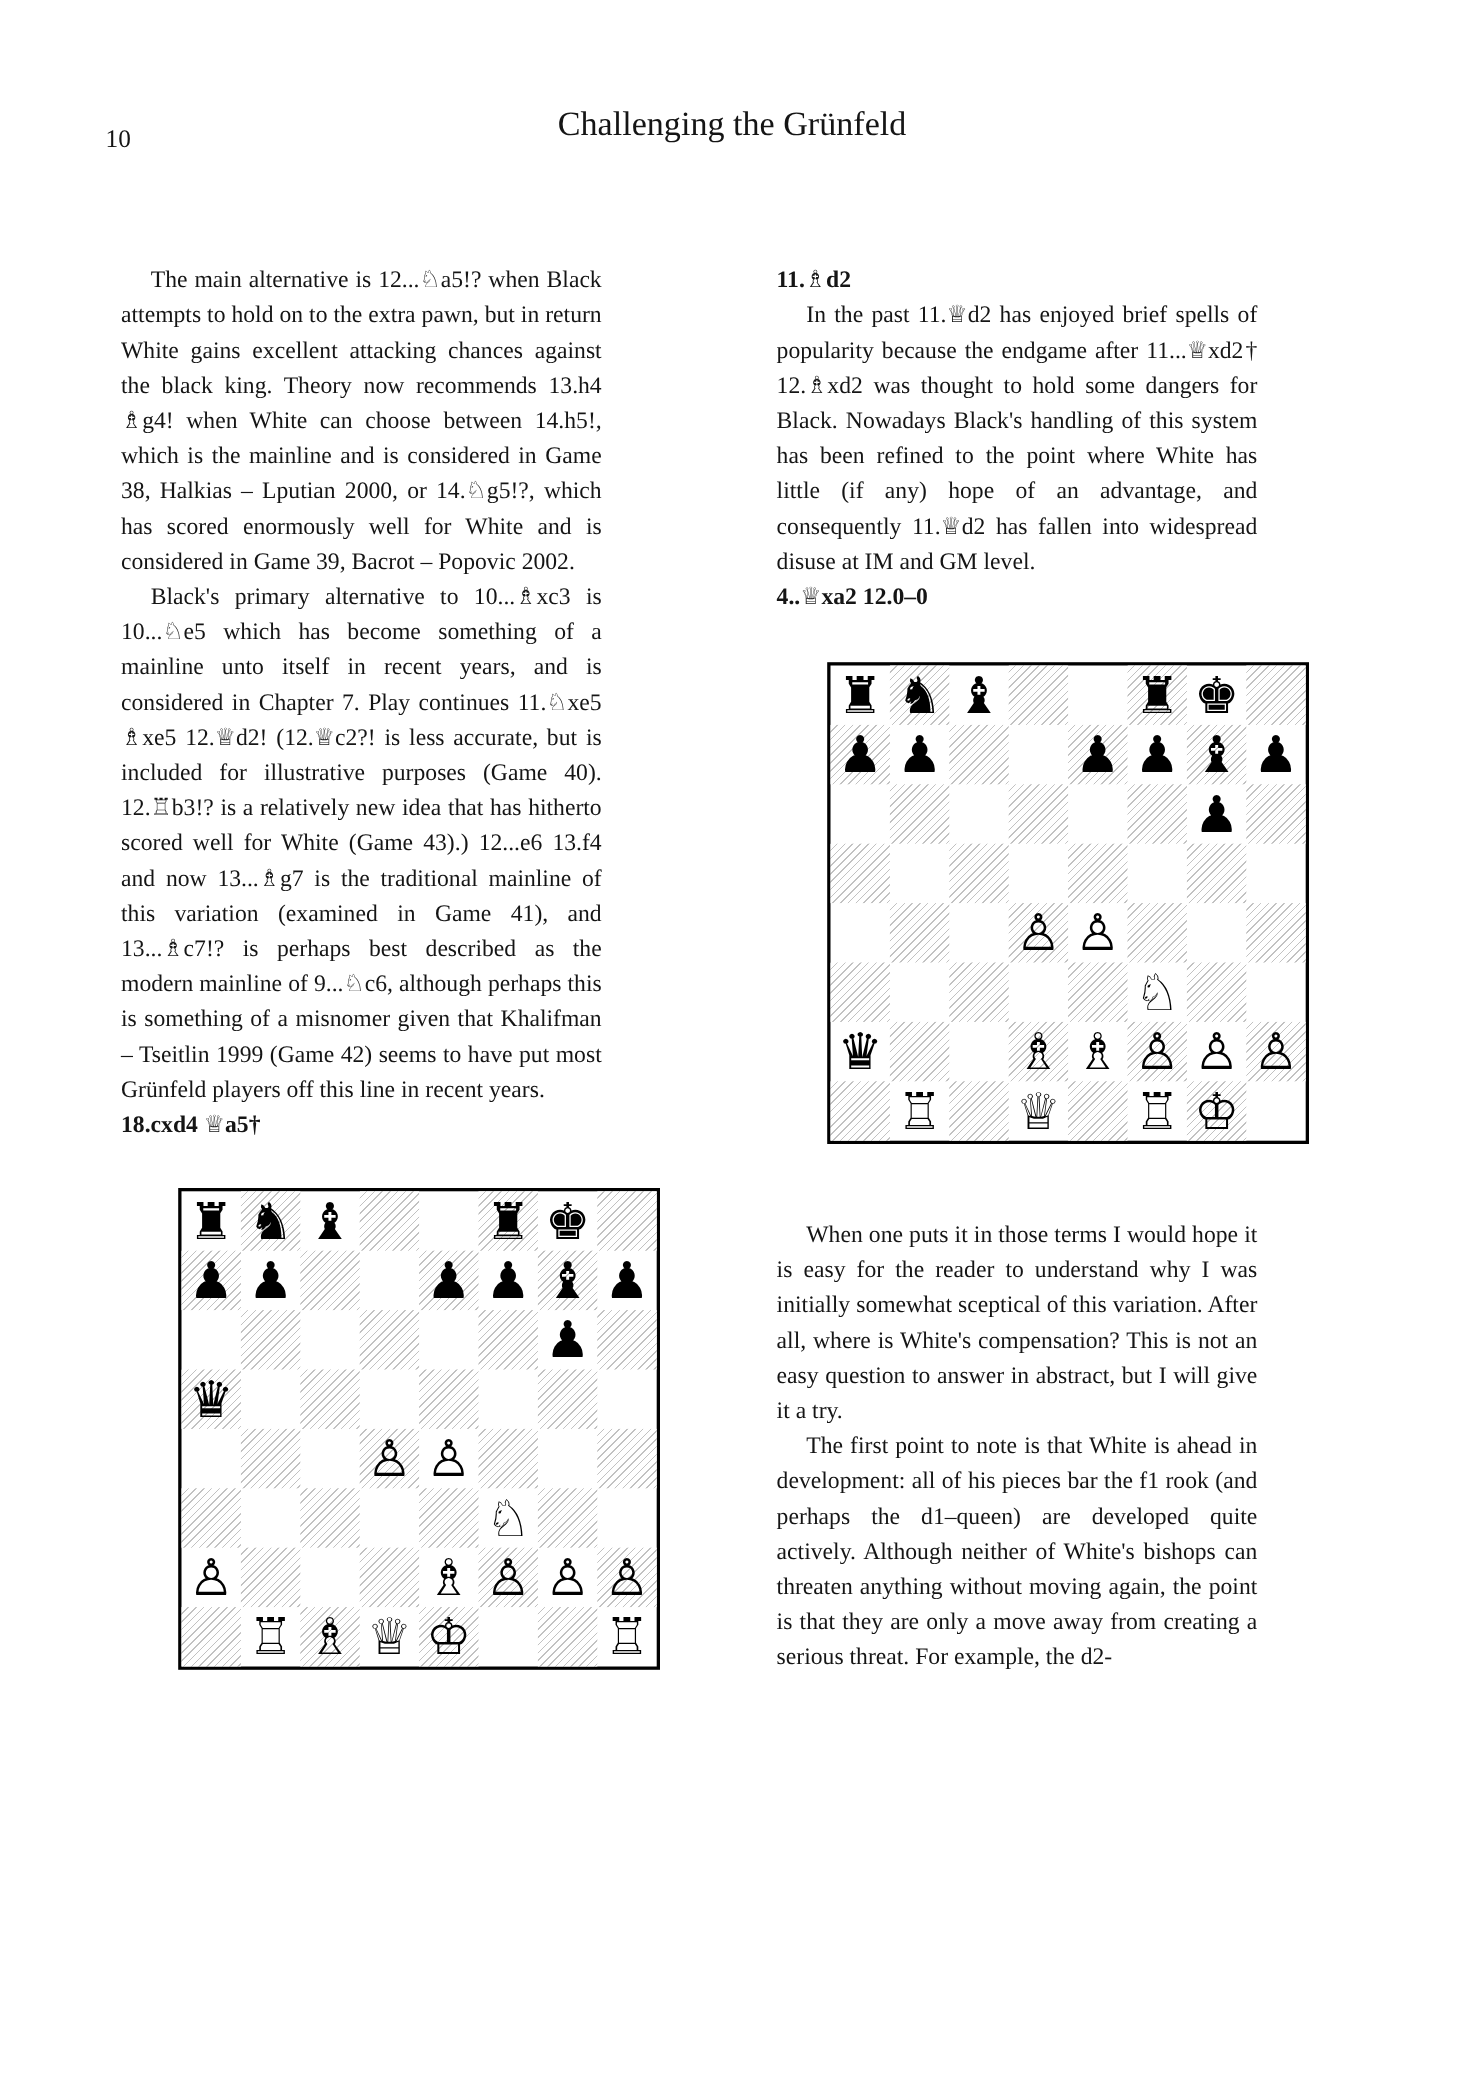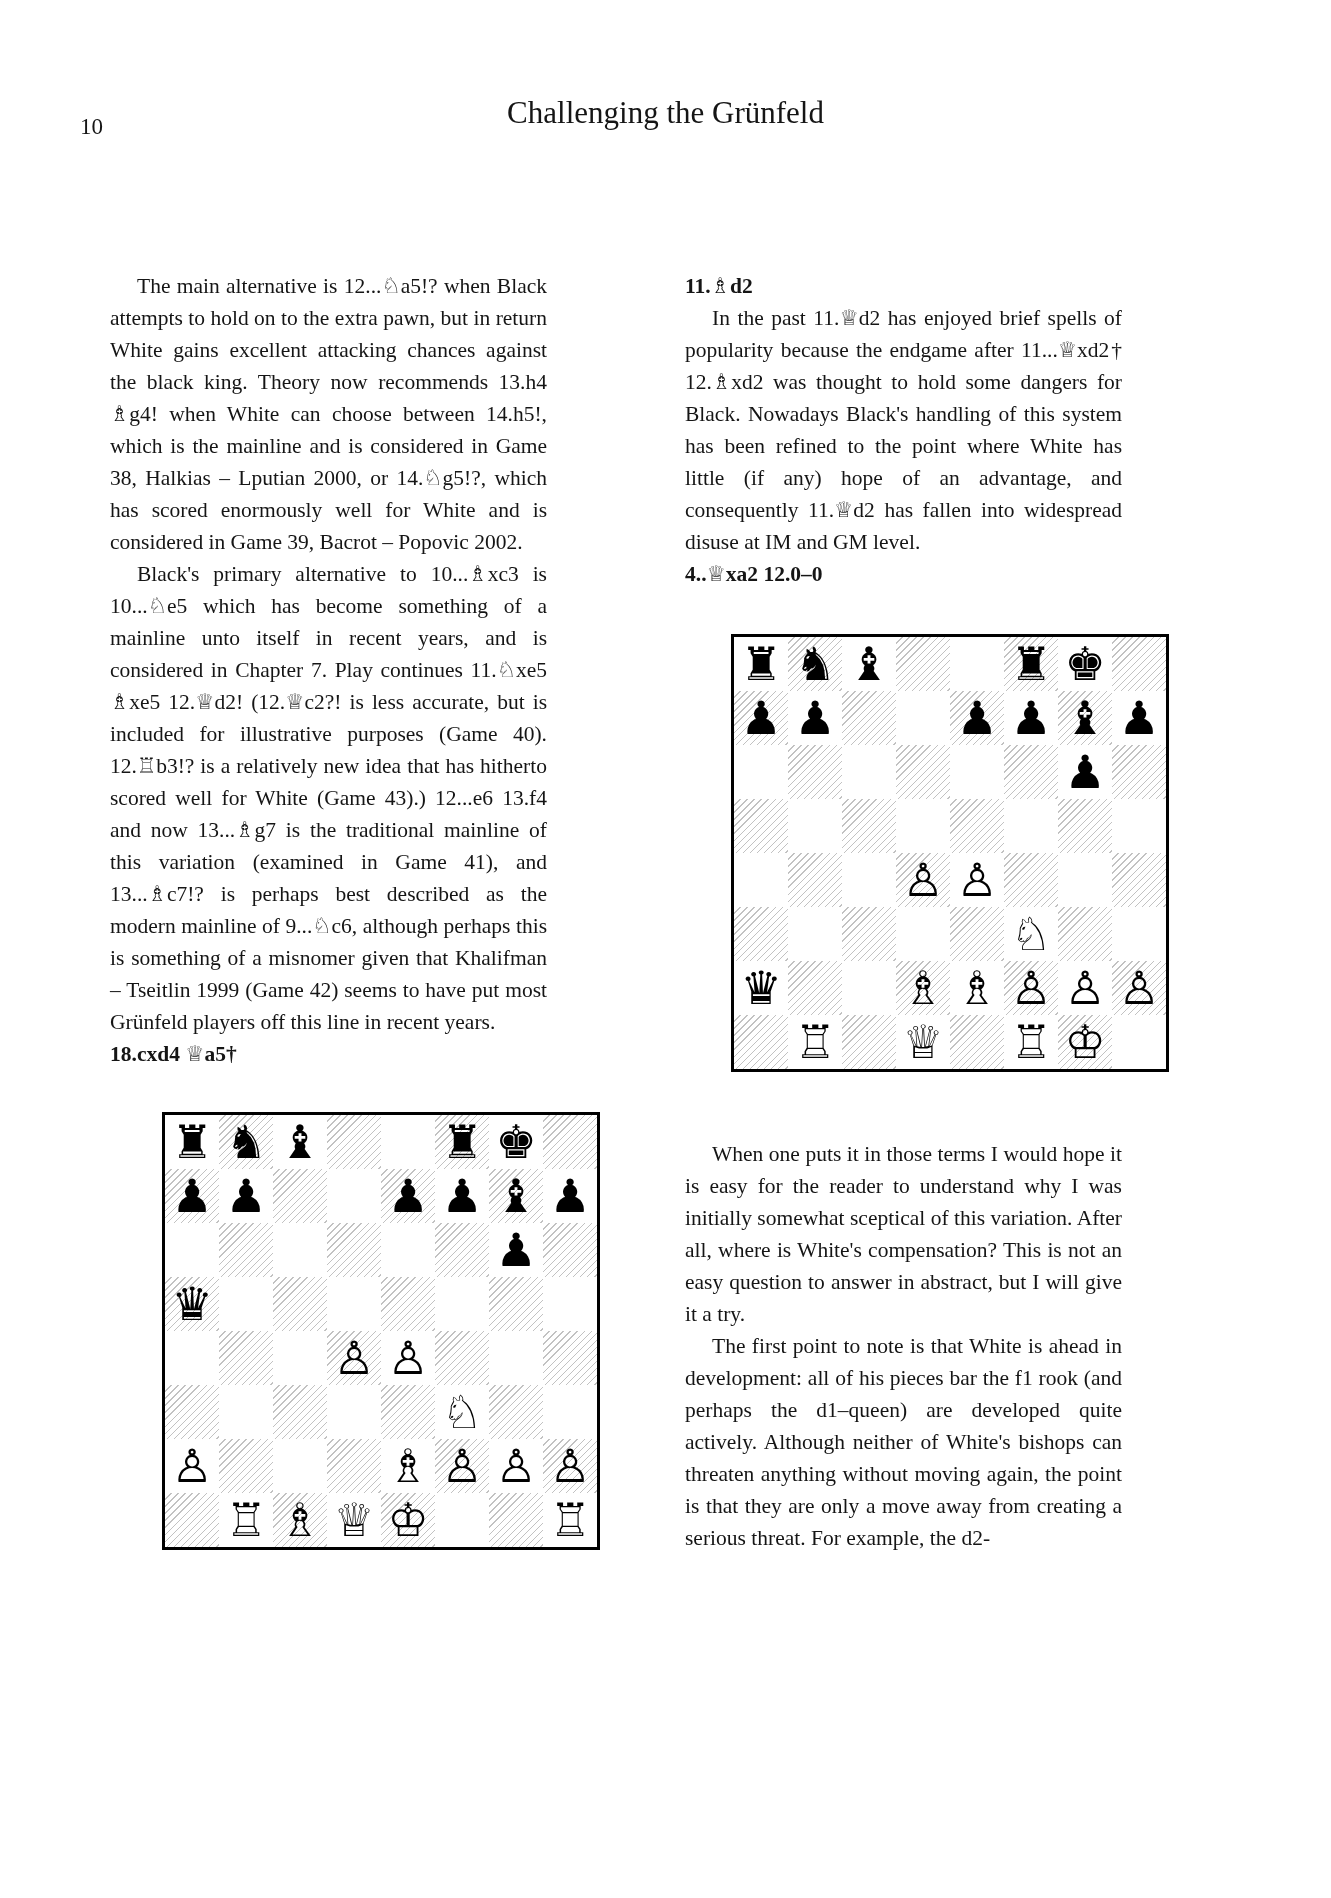--- a/index.html
+++ b/index.html
@@ -5,36 +5,35 @@
   html,body { margin:0; padding:0; }
   body {
     width:1331px; height:1898px;
     background:#ffffff;
     font-family:"Liberation Serif","DejaVu Serif","DejaVu Sans",serif;
     color:#151515;
   }
   .page { position:relative; width:1331px; height:1898px; background:#ffffff; overflow:hidden; }
 
   .pagenum {
-    position:absolute; left:80px; top:112px;
+    position:absolute; left:96px; top:112px;
     font-size:23px; line-height:30px;
   }
   .running-title {
     position:absolute; left:0; right:0; top:94px;
     text-align:center; font-size:31px; line-height:38px;
   }
 
   .col {
     position:absolute; top:238px; width:437px;
     font-size:21.5px; line-height:32px;
     text-align:justify;
-    margin-top:32px;
   }
   .col-left  { left:110px; }
-  .col-right { left:685px; }
+  .col-right { left:706px; }
 
   .para { margin:0; text-indent:27px; }
   .moveline { margin:0; text-indent:0; font-weight:bold; }
 
   .board {
     display:grid;
     grid-template-columns:repeat(8,54px);
     grid-auto-rows:54px;
     width:432px;
     border:3px solid #000;

